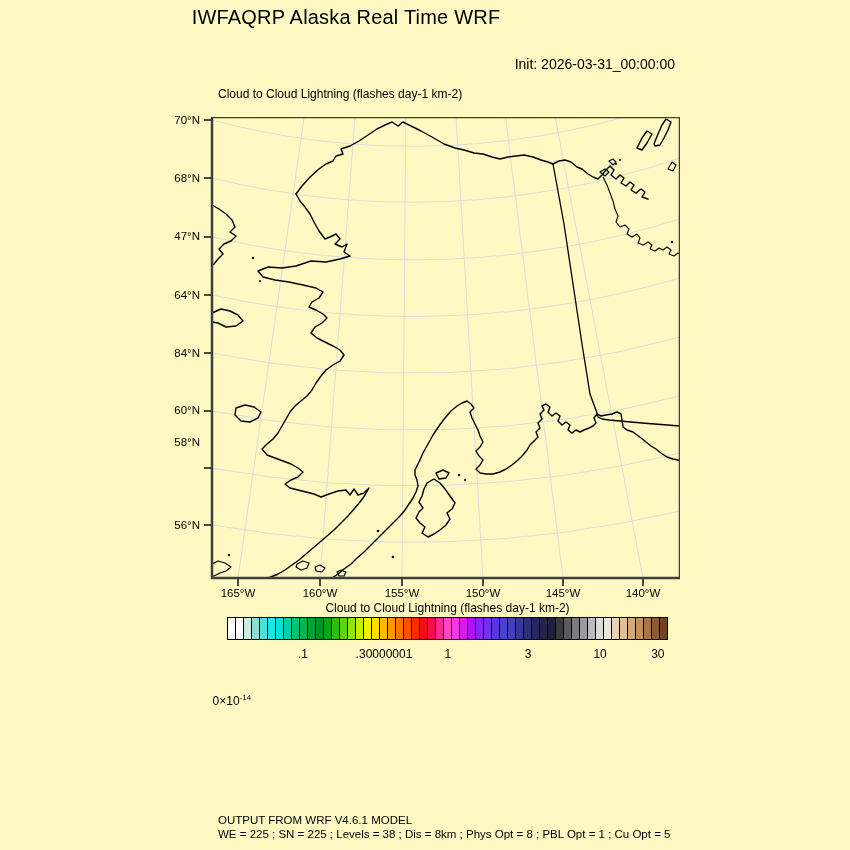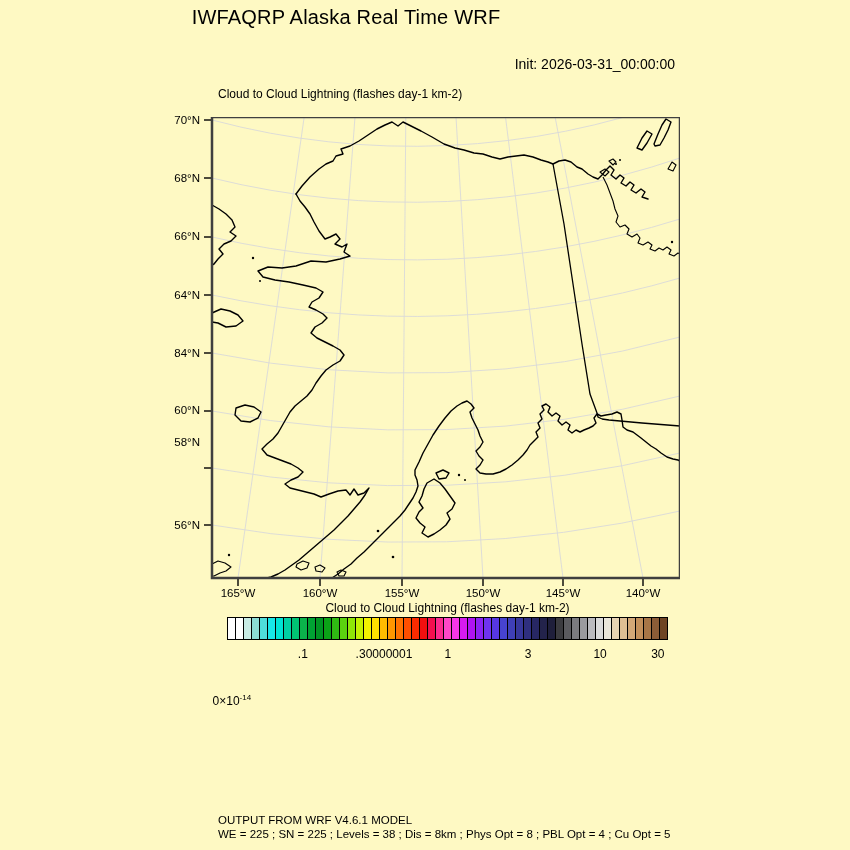--- a/index.html
+++ b/index.html
@@ -36,21 +36,21 @@
   <div id="wrf-title" class="abs">IWFAQRP Alaska Real Time WRF</div>
 
   <div id="init-valid" class="abs">
     <div>Init: 2026-03-31_00:00:00</div>
   </div>
 
   <div id="field-title" class="abs">Cloud to Cloud Lightning   (flashes day-1 km-2)</div>
 
   <div class="abs ylab" style="top:114px">70°N</div>
   <div class="abs ylab" style="top:172px">68°N</div>
-  <div class="abs ylab" style="top:230px">66°N</div>
+  <div class="abs ylab" style="top:230px">47°N</div>
   <div class="abs ylab" style="top:289px">64°N</div>
   <div class="abs ylab" style="top:347px">84°N</div>
   <div class="abs ylab" style="top:404px">60°N</div>
   <div class="abs ylab" style="top:436px">58°N</div>
   <div class="abs ylab" style="top:519px">56°N</div>
 
   <div class="abs xlab" style="left:208px">165°W</div>
   <div class="abs xlab" style="left:290px">160°W</div>
   <div class="abs xlab" style="left:372px">155°W</div>
   <div class="abs xlab" style="left:453px">150°W</div>
@@ -210,16 +210,16 @@
       <div class="cb-tick" style="left: 17.2%;"><span>.1</span></div>
       <div class="cb-tick" style="left: 35.6%;"><span>.30000001</span></div>
       <div class="cb-tick" style="left: 50.1%;"><span>1</span></div>
       <div class="cb-tick" style="left: 68.3%;"><span>3</span></div>
       <div class="cb-tick" style="left: 84.6%;"><span>10</span></div>
       <div class="cb-tick" style="left: 97.7%;"><span>30</span></div>
     </div>
 
   <div id="footer" class="abs">
     <div>OUTPUT FROM WRF V4.6.1 MODEL</div>
-    <div>WE = 225 ; SN = 225 ; Levels = 38 ; Dis = 8km ; Phys Opt = 8 ; PBL Opt = 4 ; Cu Opt = 5</div>
+    <div>WE = 225 ; SN = 225 ; Levels = 38 ; Dis = 8km ; Phys Opt = 8 ; PBL Opt = 1 ; Cu Opt = 5</div>
   </div>
 
 </div>
 
 </body></html>

